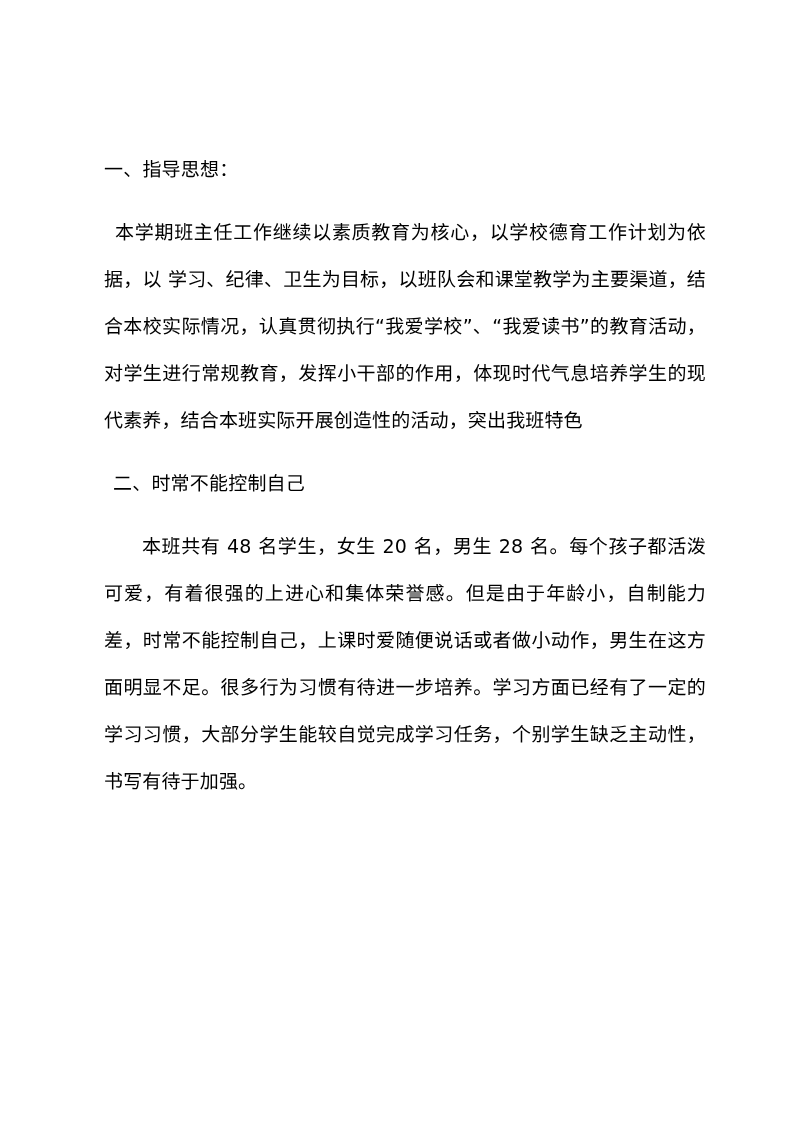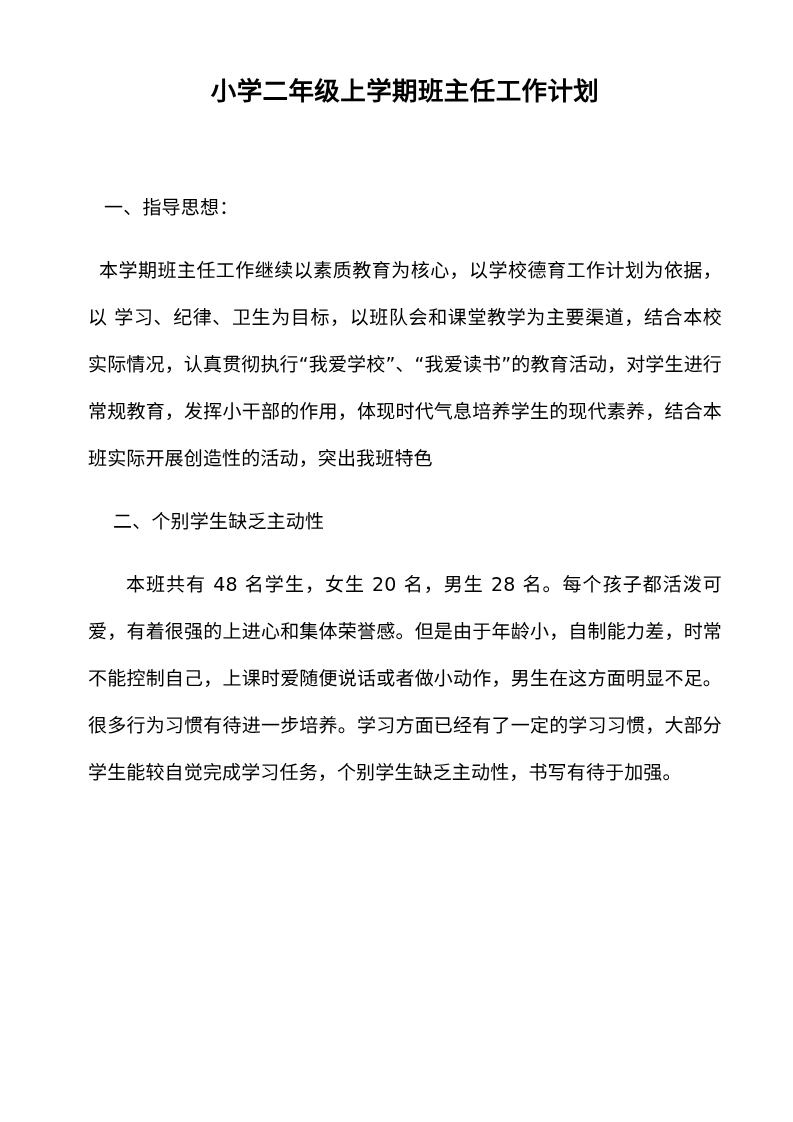--- a/index.html
+++ b/index.html
@@ -54,21 +54,21 @@
   }
 
   .section-heading.indent-half {
     text-indent: 9px;
   }
 
   .para {
     font-size: 19px;
     font-weight: normal;
     line-height: 47px;
-    margin: 0;
+    margin: 16px;
     text-align: justify;
     text-justify: inter-ideograph;
     letter-spacing: 0.15px;
   }
 
   .para.indent-1 {
     text-indent: 11px;
   }
 
   .para.indent-2 {
@@ -85,28 +85,27 @@
     display: none;
   }
 </style>
 </head>
 <body>
 
 <div class="page">
 
   <div class="doc-body">
 
-    <h1 class="doc-title">小学二年级上学期班主任工作计划</h1>
 
     <div class="spacer-after-title"></div>
 
     <h2 class="section-heading">一、指导思想：</h2>
 
     <p class="para indent-1 no-stretch">本学期班主任工作继续以素质教育为核心，以学校德育工作计划为依据，以 学习、纪律、卫生为目标，以班队会和课堂教学为主要渠道，结合本校实际情况，认真贯彻执行“我爱学校”、“我爱读书”的教育活动，对学生进行常规教育，发挥小干部的作用，体现时代气息培养学生的现代素养，结合本班实际开展创造性的活动，突出我班特色</p>
 
-    <h2 class="section-heading indent-half">二、个别学生缺乏主动性</h2>
+    <h2 class="section-heading indent-half">二、时常不能控制自己</h2>
 
     <p class="para indent-2 no-stretch">本班共有 48 名学生，女生 20 名，男生 28 名。每个孩子都活泼可爱，有着很强的上进心和集体荣誉感。但是由于年龄小，自制能力差，时常不能控制自己，上课时爱随便说话或者做小动作，男生在这方面明显不足。很多行为习惯有待进一步培养。学习方面已经有了一定的学习习惯，大部分学生能较自觉完成学习任务，个别学生缺乏主动性，书写有待于加强。</p>
 
 
   </div>
 
 </div>
 
 </body></html>

